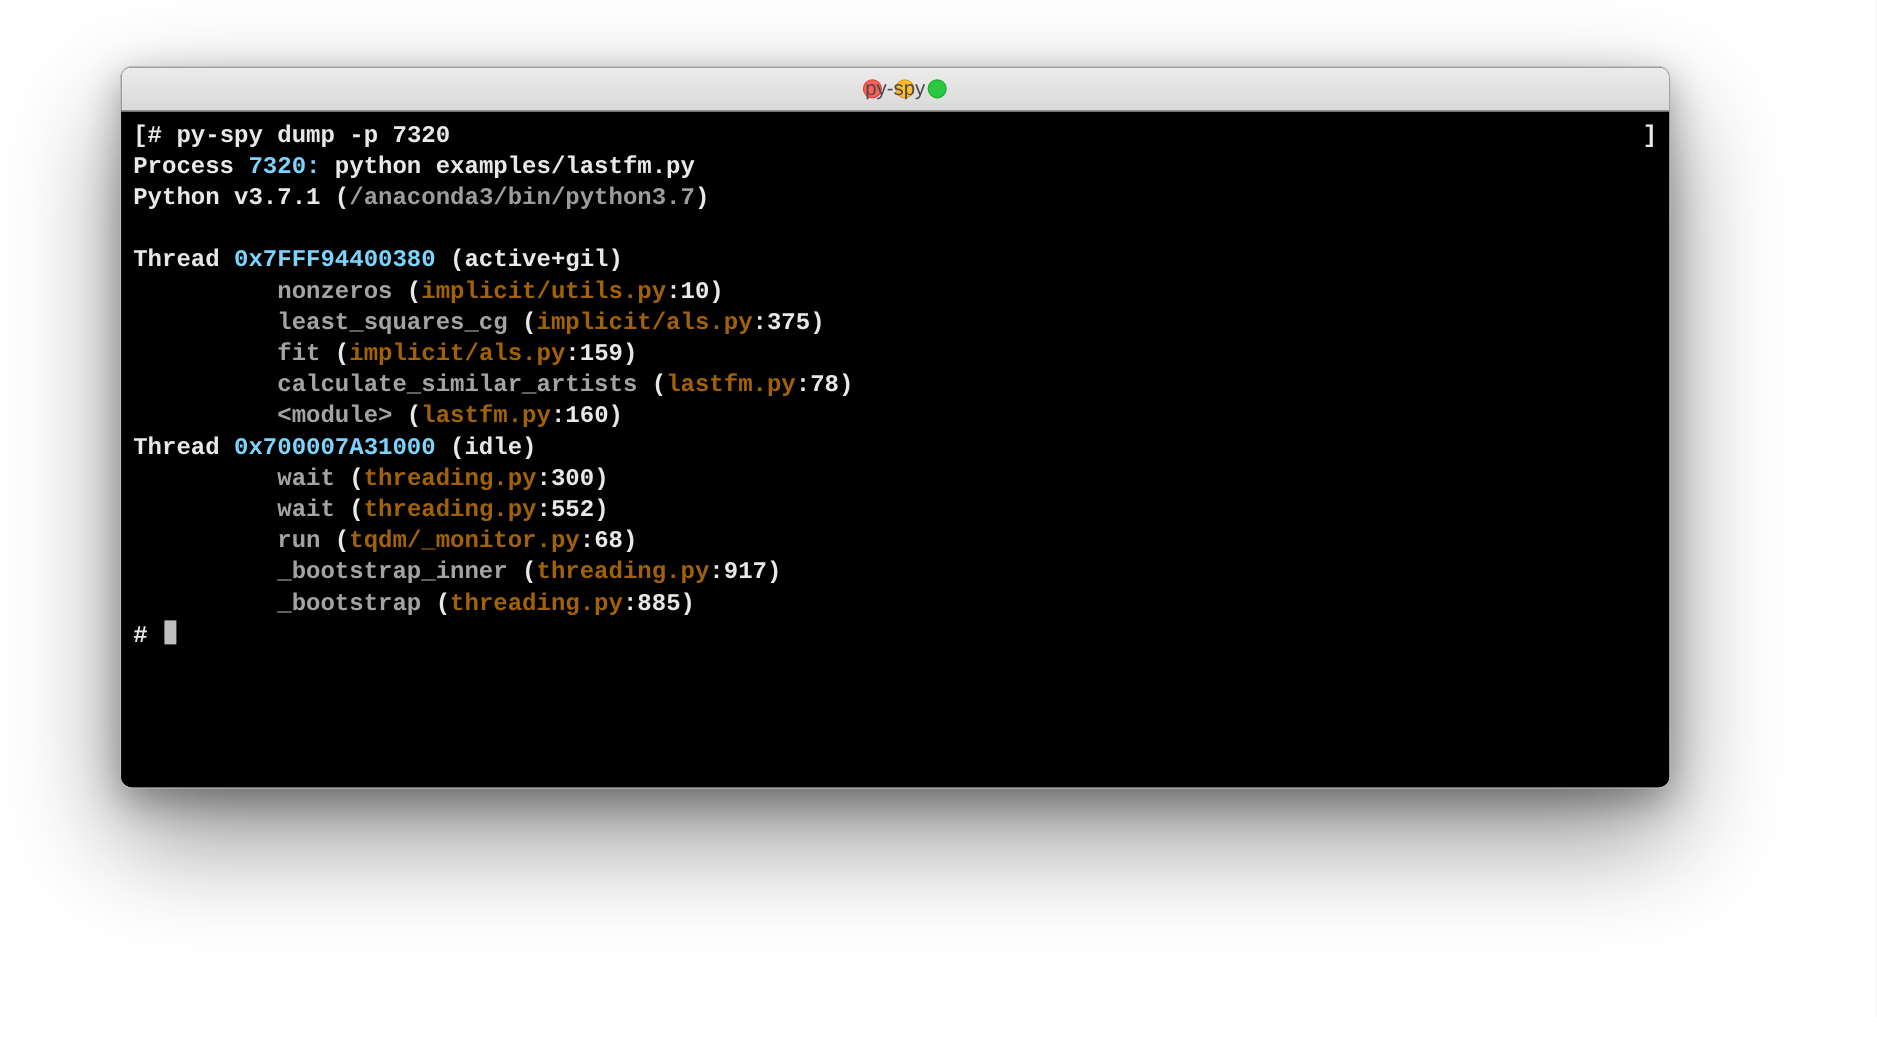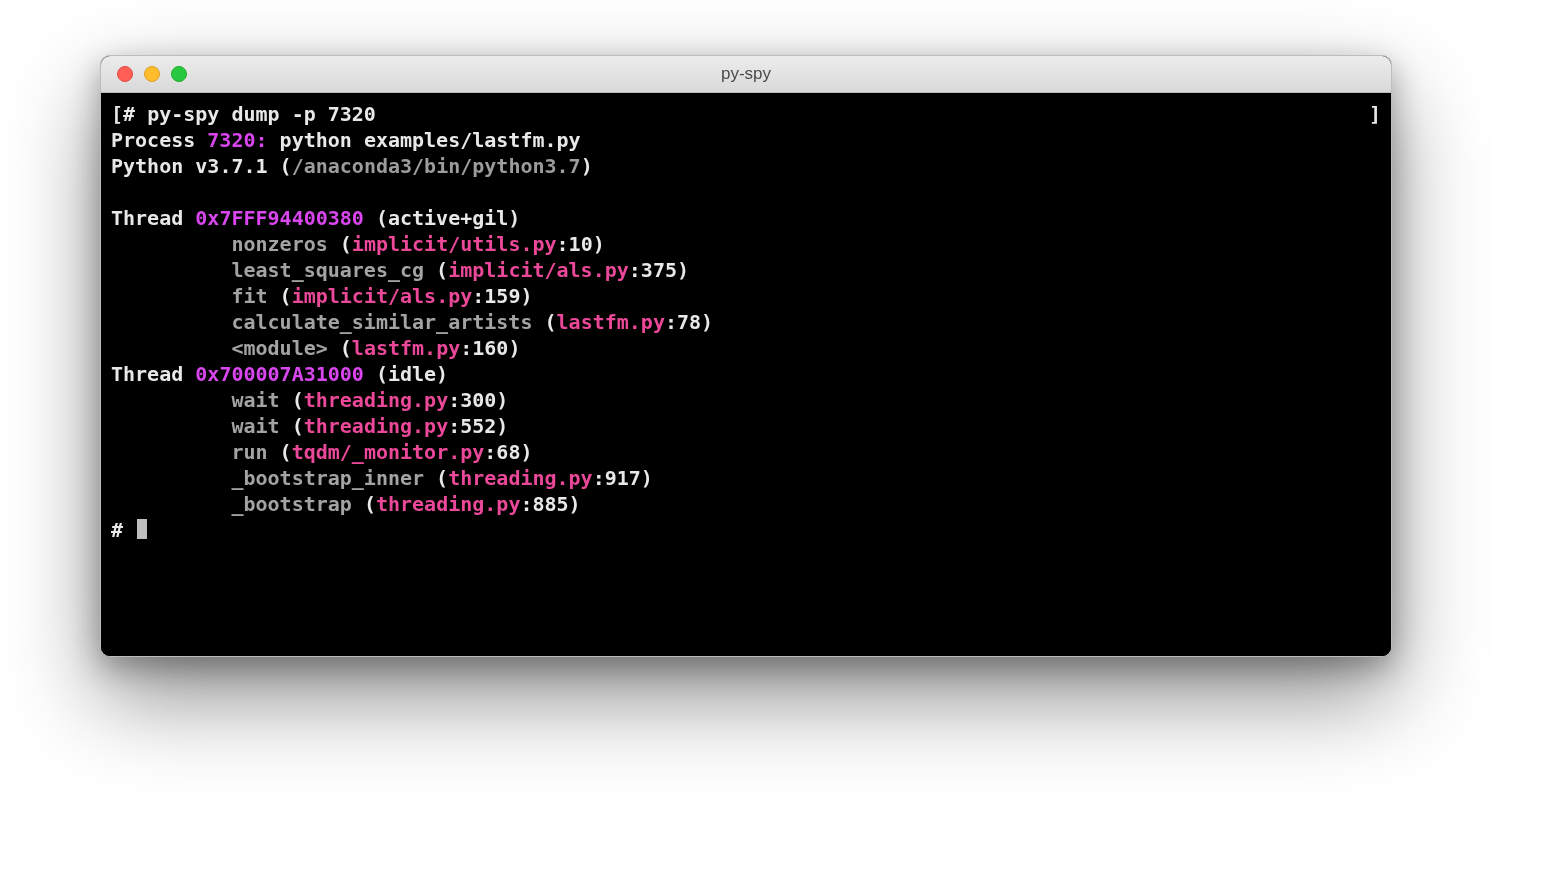--- a/index.html
+++ b/index.html
@@ -22,20 +22,21 @@
     background: #000;
     border: 1px solid #bdbdbd;
   }
   .titlebar {
     height: 36px;
     background: linear-gradient(#ececec, #d9d9d9);
     border-bottom: 1px solid #bcbcbc;
     display: flex;
     align-items: center;
     position: relative;
+    justify-content: center;
   }
   .traffic {
     display: flex;
     gap: 11px;
     padding-left: 16px;
   }
   .traffic .dot {
     width: 16px;
     height: 16px;
     border-radius: 50%;
@@ -55,26 +56,27 @@
   }
   .terminal-body {
     background: #000;
     color: #e8e8e8;
     padding: 8px 10px;
     font-size: 20px;
     line-height: 26px;
     height: calc(100% - 36px);
     box-sizing: border-box;
     white-space: pre;
+    font-family: Liberation Mono, monospace;
   }
   .bold { font-weight: bold; }
-  .yellow { color:#d946ef; }
+  .yellow { color:#7dd3fc; }
   .grey   { color:#9c9c9c;text-align:right; }
   .green  { color:#a3a3a3; }
-  .cyan   { color:#ec4899; }
+  .cyan   { color:#a16207; }
   .white  { color:#e8e8e8; }
   .line { display:block; }
   .cursor {
     display:inline-block;
     width:10px;
     height:20px;
     background:#bfbfbf;
     vertical-align: -2px;
     margin-left:2px;
   }

